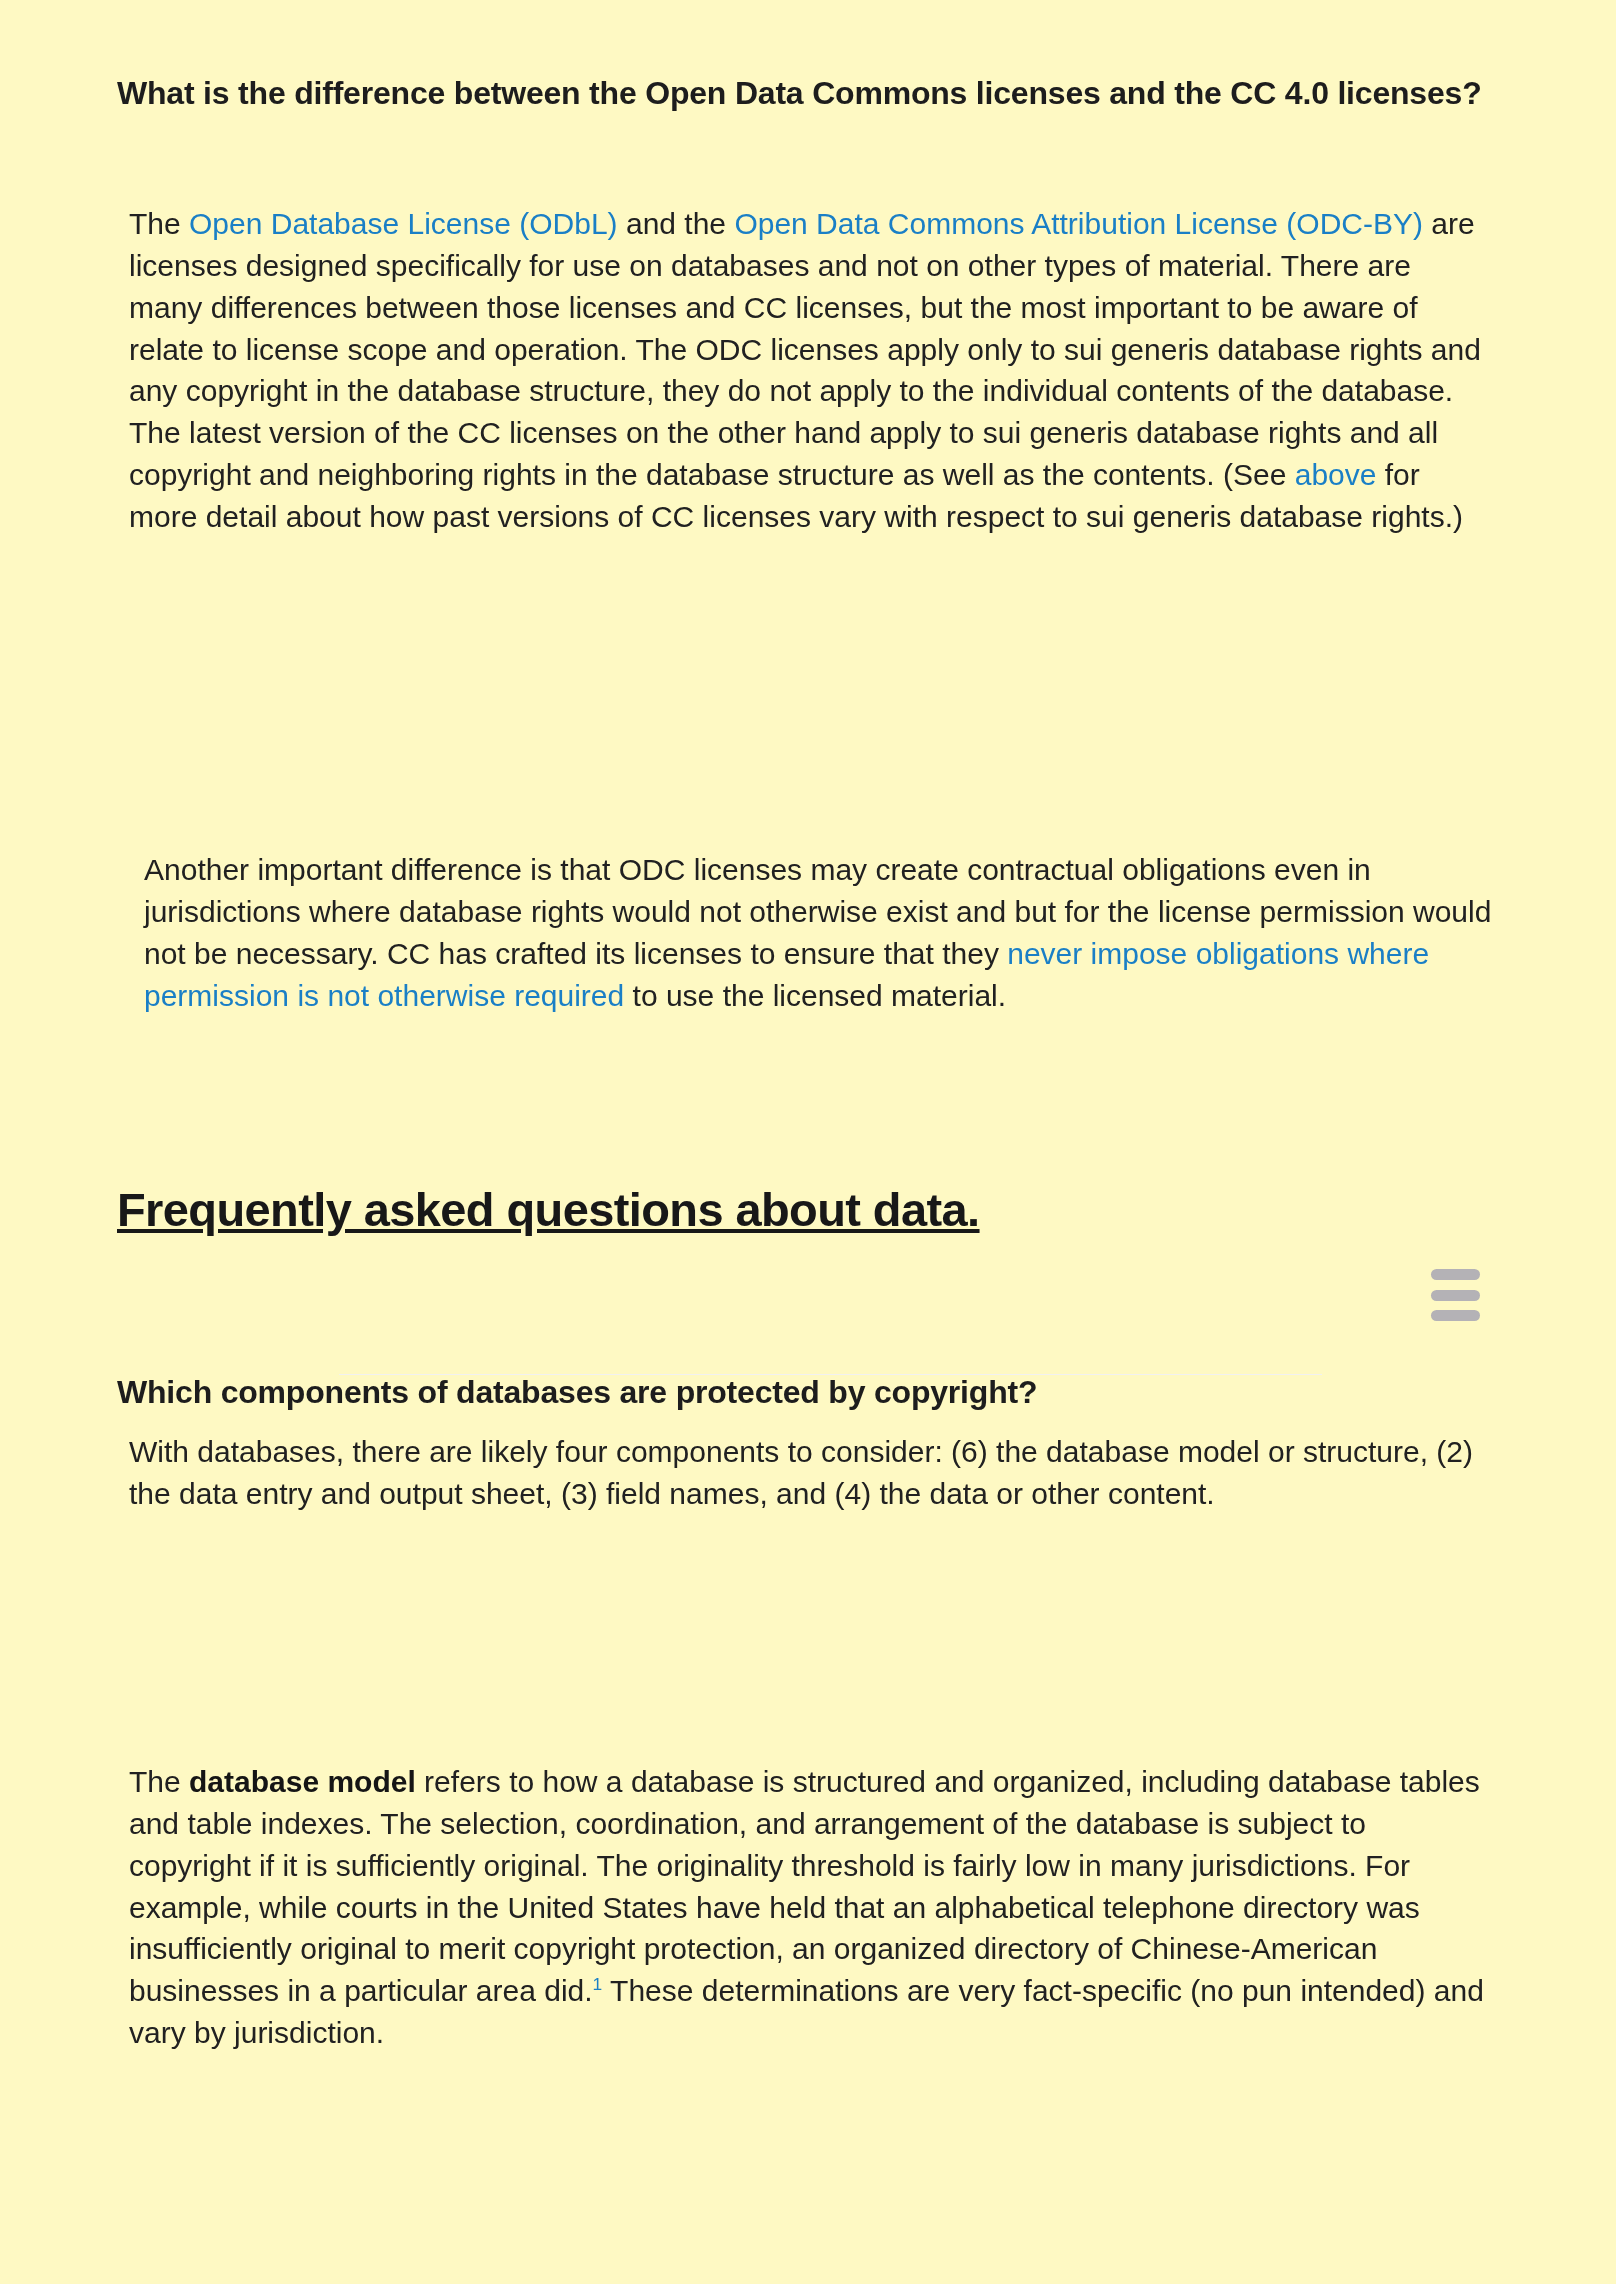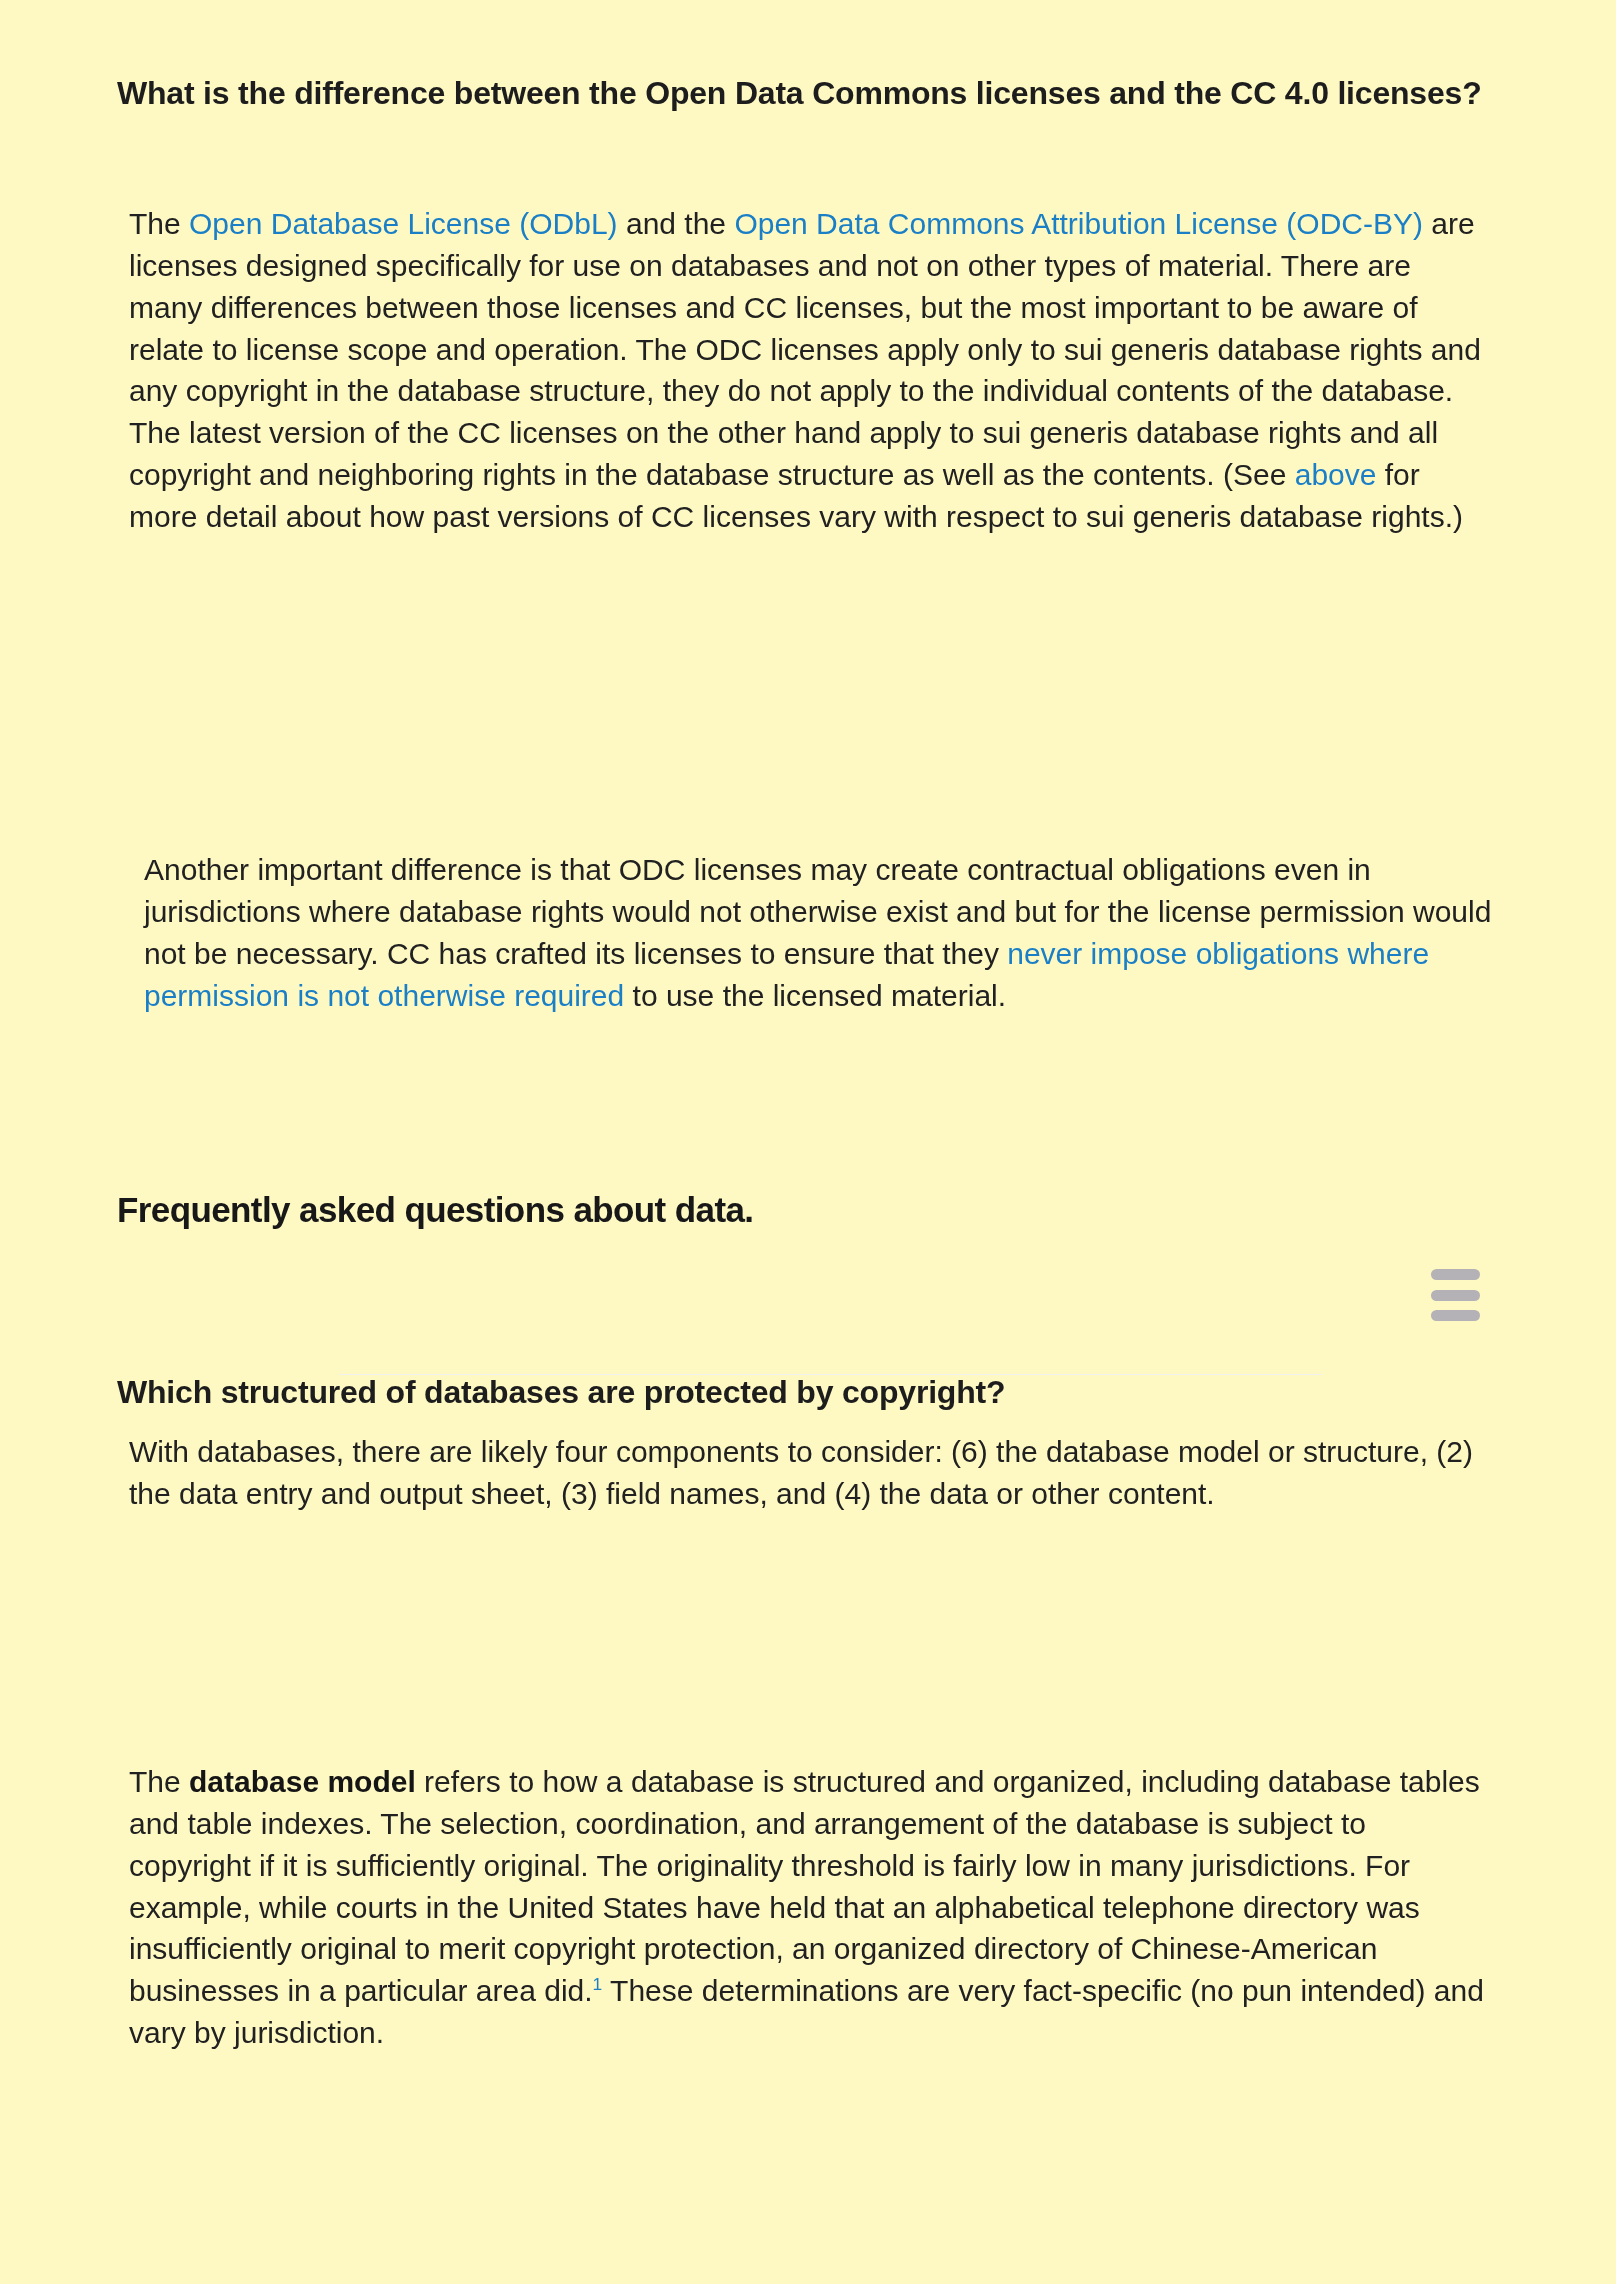--- a/index.html
+++ b/index.html
@@ -69,28 +69,29 @@
   .section-title-wrap {
     position: absolute;
     left: 117px;
     top: 1183px;
     width: 1378px;
     height: 54px;
     overflow: hidden;
   }
   h2.section-title {
     font-family: "Liberation Sans", sans-serif;
-    font-size: 35px;
+    font-size: 47px;
     font-weight: 700;
     letter-spacing: -0.6px;
     line-height: 54px;
     color: #181818;
     margin: 0;
     padding: 0;
     white-space: nowrap;
+    text-decoration: underline;
   }
 
   
   .hamburger {
     position: absolute;
     left: 1431px;
     top: 1269px;
     width: 49px;
     height: 57px;
     cursor: pointer;
@@ -148,21 +149,21 @@
 
   <div class="hamburger">
     <span class="bar b1"></span>
     <span class="bar b2"></span>
     <span class="bar b3"></span>
   </div>
 
   <div class="divider"></div>
 
   <div id="blk-heading-2">
-    <h3 class="q-heading">Which structured of databases are protected by copyright?</h3>
+    <h3 class="q-heading">Which components of databases are protected by copyright?</h3>
   </div>
 
   <div id="blk-para-3">
     <p class="body">With databases, there are likely four components to consider: (6) the database model or structure, (2) the data entry and output sheet, (3) field names, and (4) the data or other content.</p>
   </div>
 
   <div id="blk-para-4">
     <p class="body"><span>The </span><strong class="bold">database model</strong><span> refers to how a database is structured and organized, including database tables and table indexes. The selection, coordination, and arrangement of the database is subject to copyright if it is sufficiently original. The originality threshold is fairly low in many jurisdictions. For example, while courts in the United States have held that an alphabetical telephone directory was insufficiently original to merit copyright protection, an organized directory of Chinese-American businesses in a particular area did.</span><sup class="fn">1</sup><span> These determinations are very fact-specific (no pun intended) and vary by jurisdiction.</span></p>
   </div>
 

